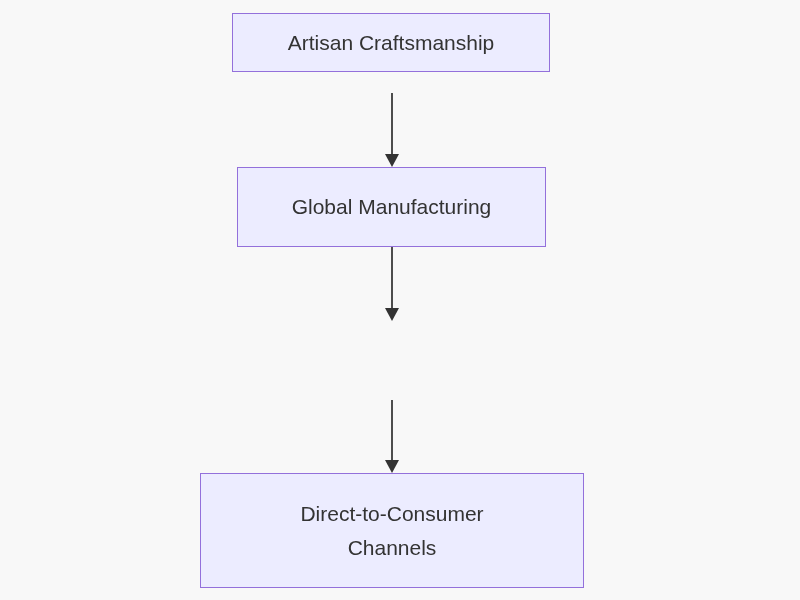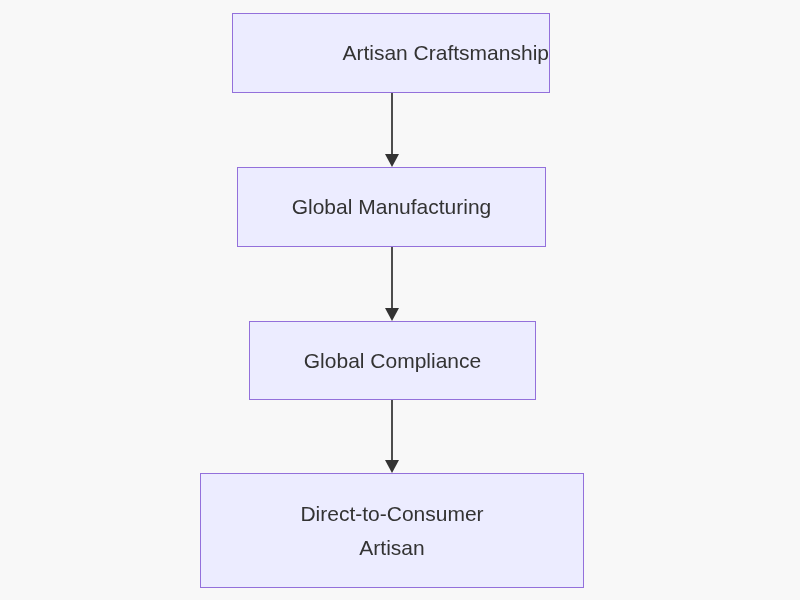--- a/index.html
+++ b/index.html
@@ -29,21 +29,21 @@
     align-items: center;
     justify-content: center;
     text-align: center;
   }
   .node-label {
     color: var(--text);
     font-size: 21px;
     line-height: 1.6;
     white-space: pre-line;
   }
-  .node-1 { left: 232px; top: 13px;  width: 318px; height: 80px; justify-content: flex-end; }
+  .node-1 { left: 232px; top: 13px;  width: 318px; height: 59px; }
   .node-2 { left: 237px; top: 167px; width: 309px; height: 80px; }
   .node-3 { left: 249px; top: 321px; width: 287px; height: 79px; }
   .node-4 { left: 200px; top: 473px; width: 384px; height: 115px; }
 
   .edge {
     position: absolute;
     left: 384px;       
     width: 15px;
   }
   .edge-1 { top: 93px;  height: 74px; }
@@ -84,27 +84,24 @@
 
   <div class="flow-node node-2">
     <span class="node-label">Global Manufacturing</span>
   </div>
 
   <div class="edge edge-2">
     <div class="edge-line"></div>
     <div class="arrowhead"></div>
   </div>
 
-  <div class="flow-node node-3">
-    <span class="node-label">Global Compliance</span>
-  </div>
 
   <div class="edge edge-3">
     <div class="edge-line"></div>
     <div class="arrowhead"></div>
   </div>
 
   <div class="flow-node node-4">
     <span class="node-label">Direct-to-Consumer
-Artisan</span>
+Channels</span>
   </div>
 
 </div>
 
 </body></html>

